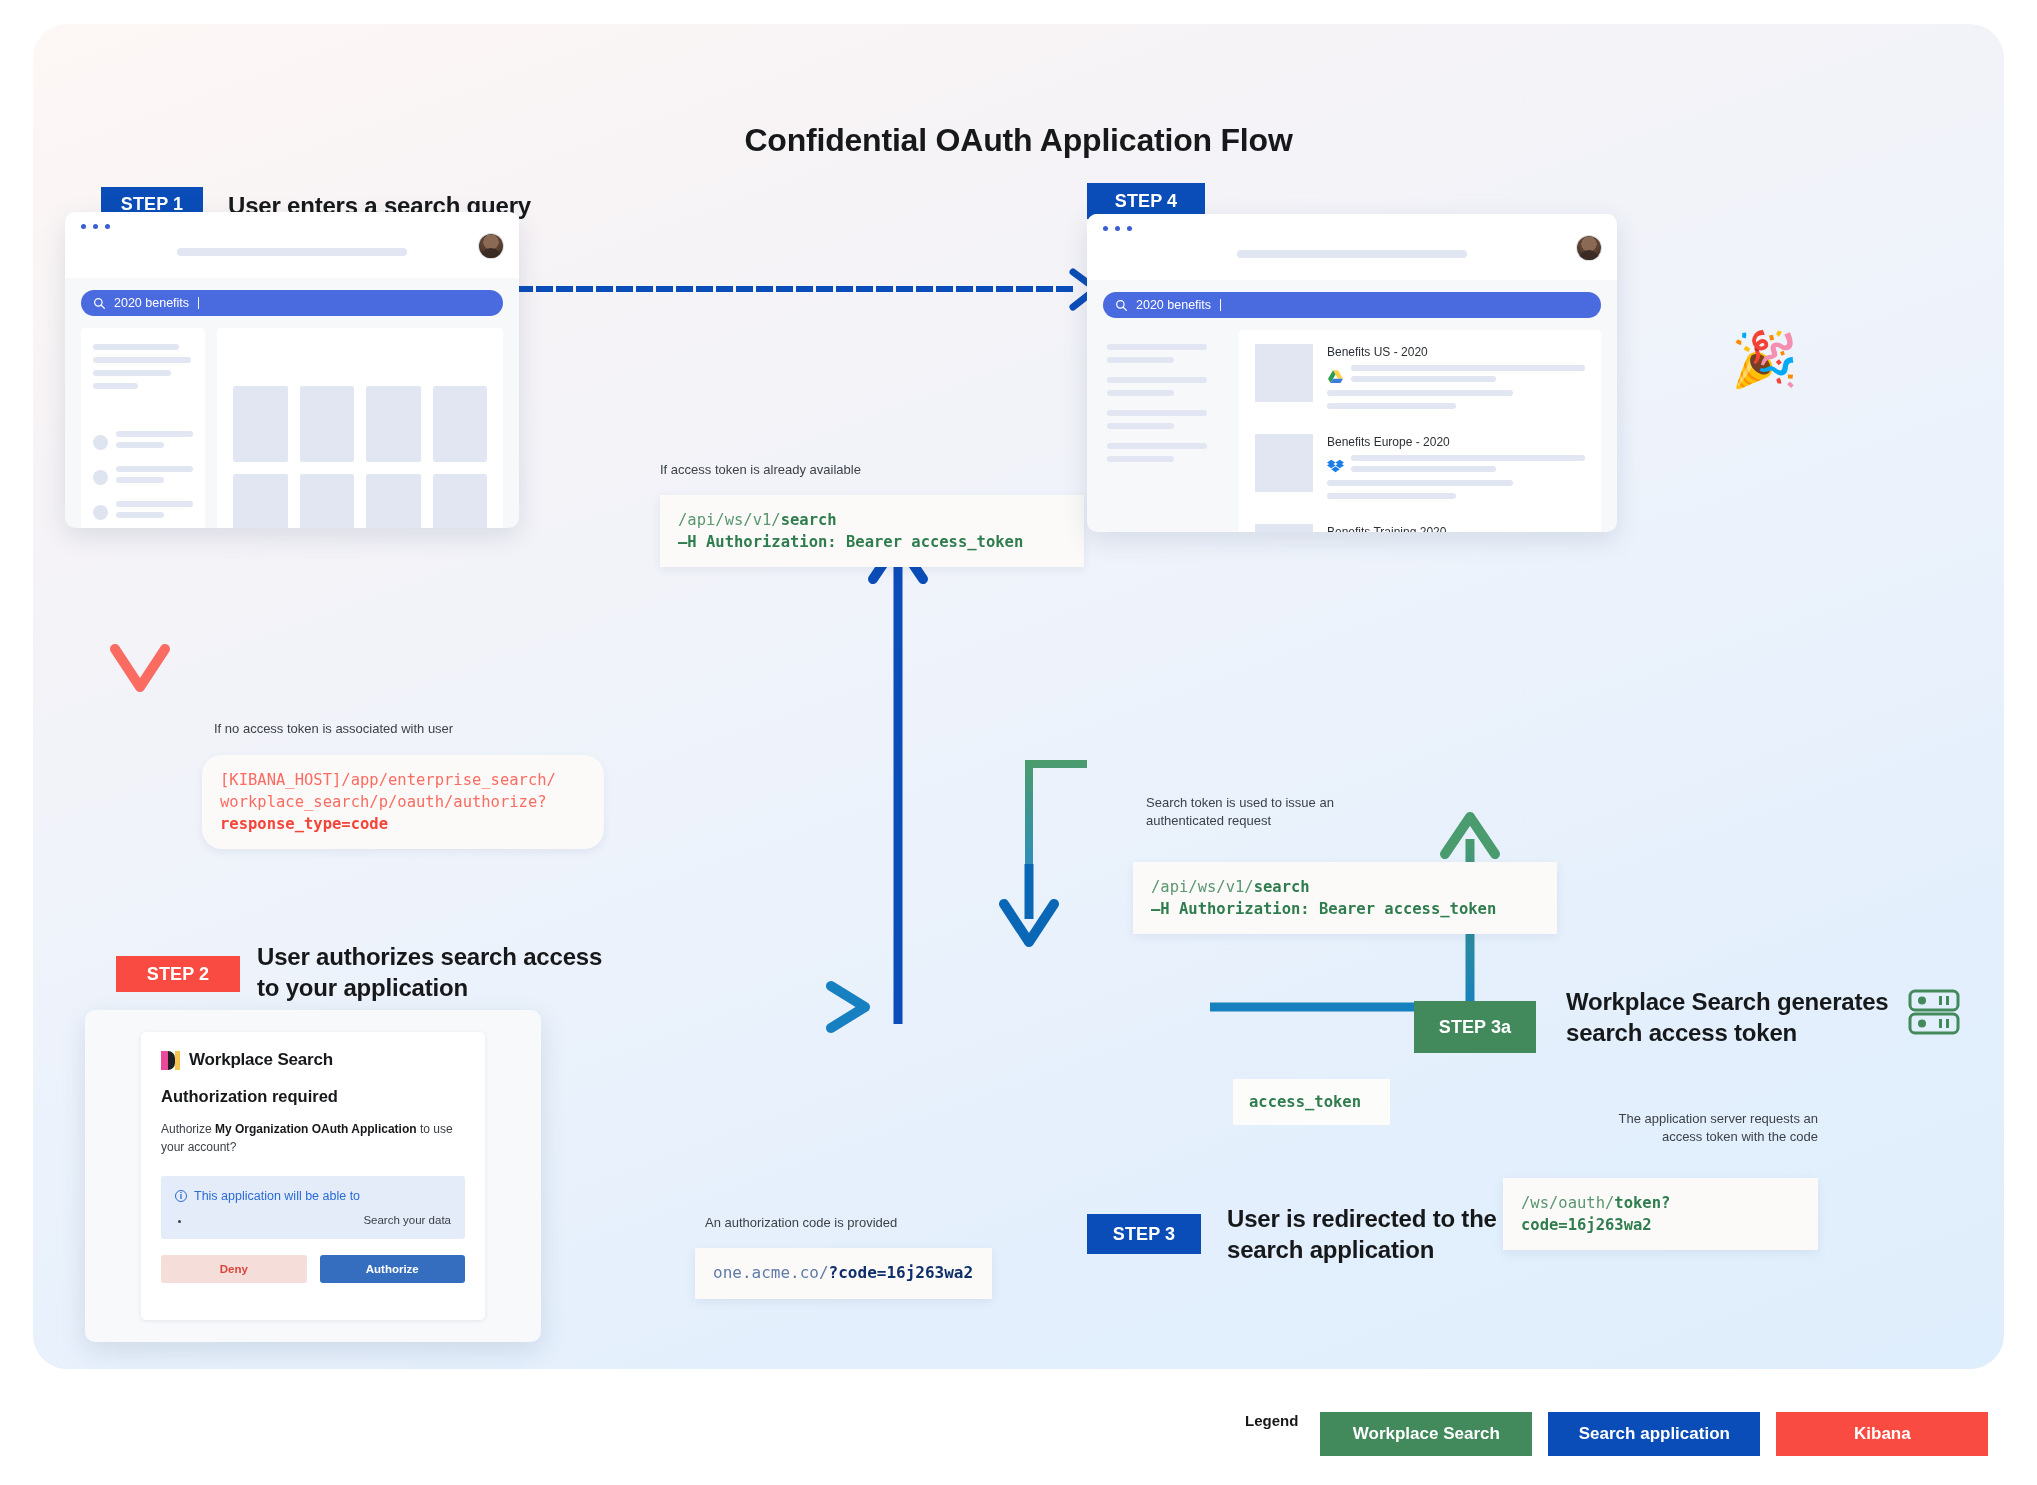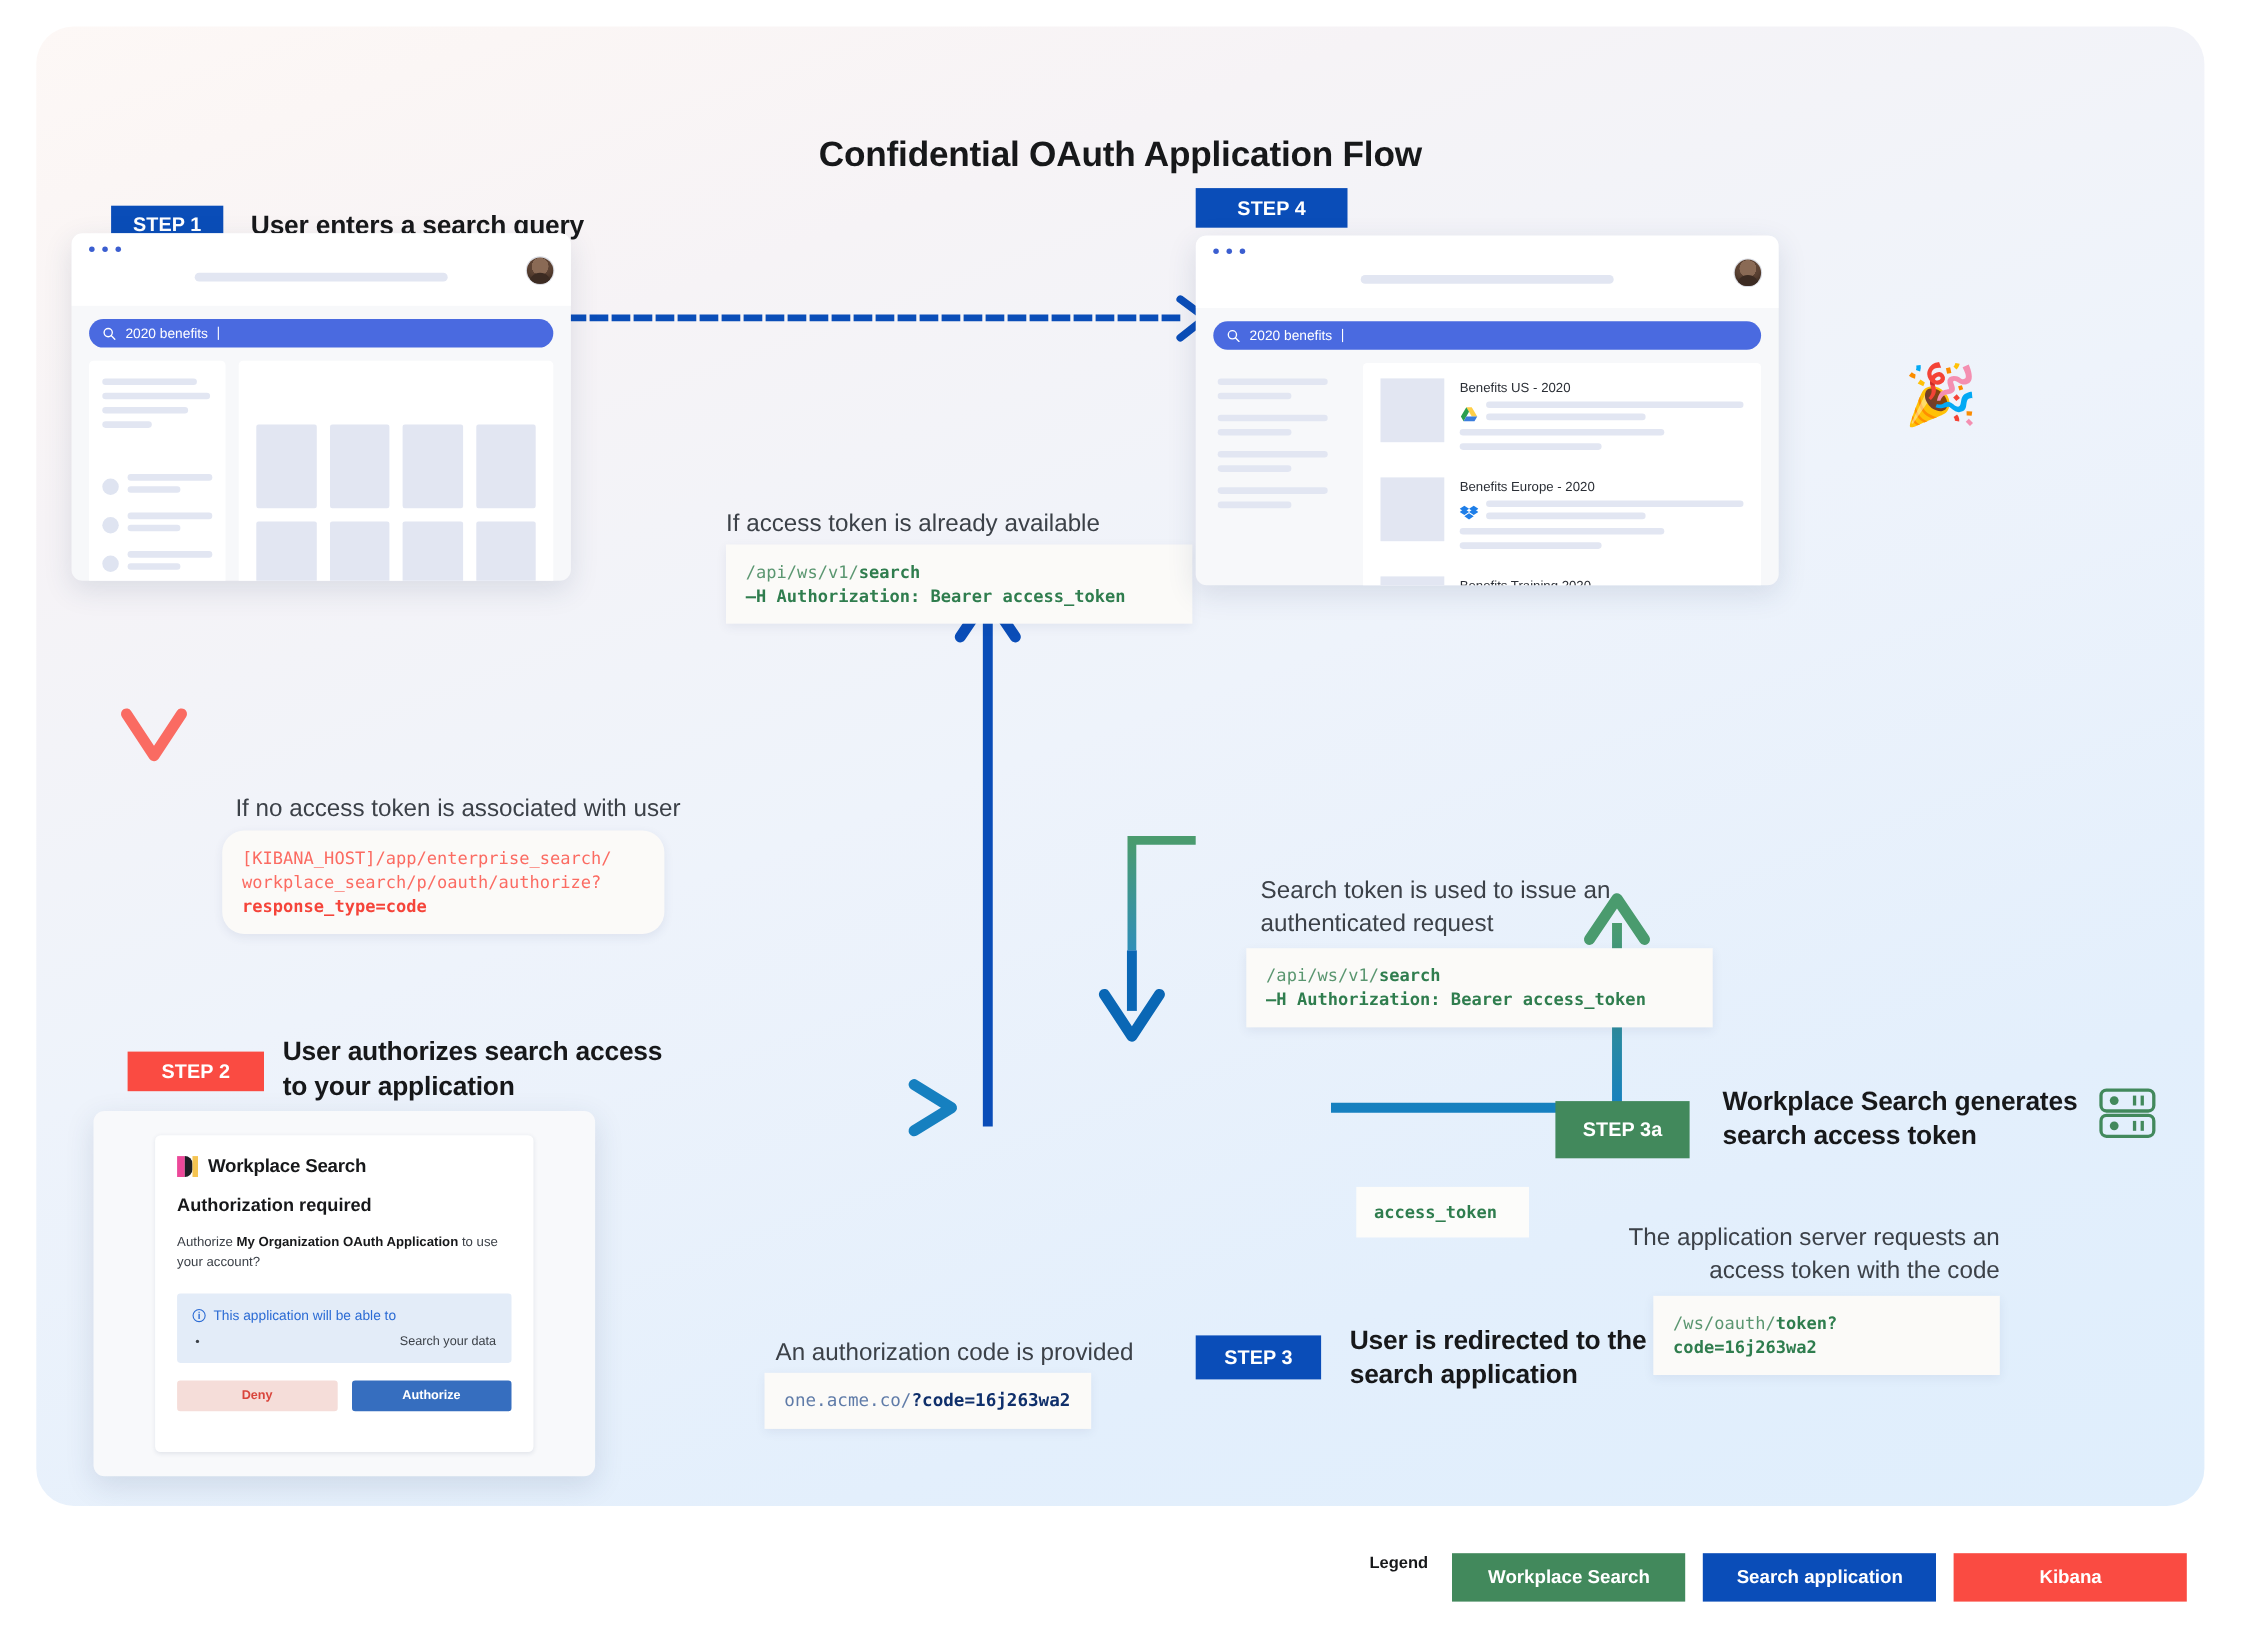--- a/index.html
+++ b/index.html
@@ -124,21 +124,21 @@
   .codebox.green  { color: #5a9670; }
   .codebox.green b{ color: #2f7d4e; }
   .codebox.red    { color: #fb6b62; border-radius: 20px; }
   .codebox.red b  { color: #f5443a; }
   .codebox.navy   { color: #5f7ba8; }
   .codebox.navy b { color: #0f2f6b; }
   .codebox b { font-weight: bold; }
 
   .note {
     position: absolute;
-    font-size: 22px; color: #3c4148; line-height: 1.35;
+    font-size: 13px; color: #3c4148; line-height: 1.35;
   }
 
   
   .authwrap {
     position: absolute;
     background: #f8f9fb; border-radius: 10px;
     box-shadow: 0 8px 26px rgba(40,60,100,.13);
   }
   .authcard {
     position: absolute; left: 56px; top: 22px;
@@ -372,21 +372,21 @@
         <div class="auth-btns">
           <button class="btn-deny">Deny</button>
           <button class="btn-auth">Authorize</button>
         </div>
       </div>
     </div>
 
     <div class="note" style="left:672px; top:1190px; width:420px;">An authorization code is provided</div>
     <div class="codebox navy" style="left:662px; top:1224px; width:297px; font-size:16px;">one.acme.co/<b>?code=16j263wa2</b></div>
 
-    <div class="pill blue" style="left:1054px; top:147px; width:138px; height:36px;">STEP 4</div>
+    <div class="pill blue" style="left:1054px; top:159px; width:118px; height:36px;">STEP 4</div>
     <div class="steptitle" style="left:1198px; top:150px; width:400px; white-space:pre-line;margin-top:40px;">Results are returned to the user in
 your search application</div>
 
     <div class="browser" style="left:1054px; top:190px; width:530px; height:318px;">
       <div class="bw-top">
         <div class="bw-dots">
             <i></i>
             <i></i>
             <i></i>
           </div>

